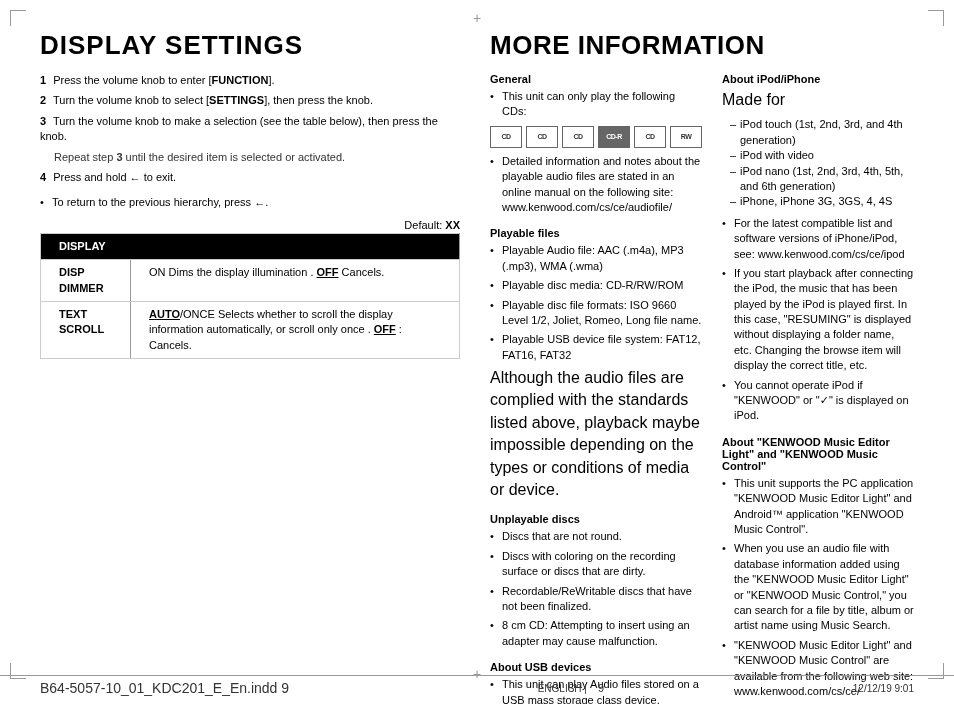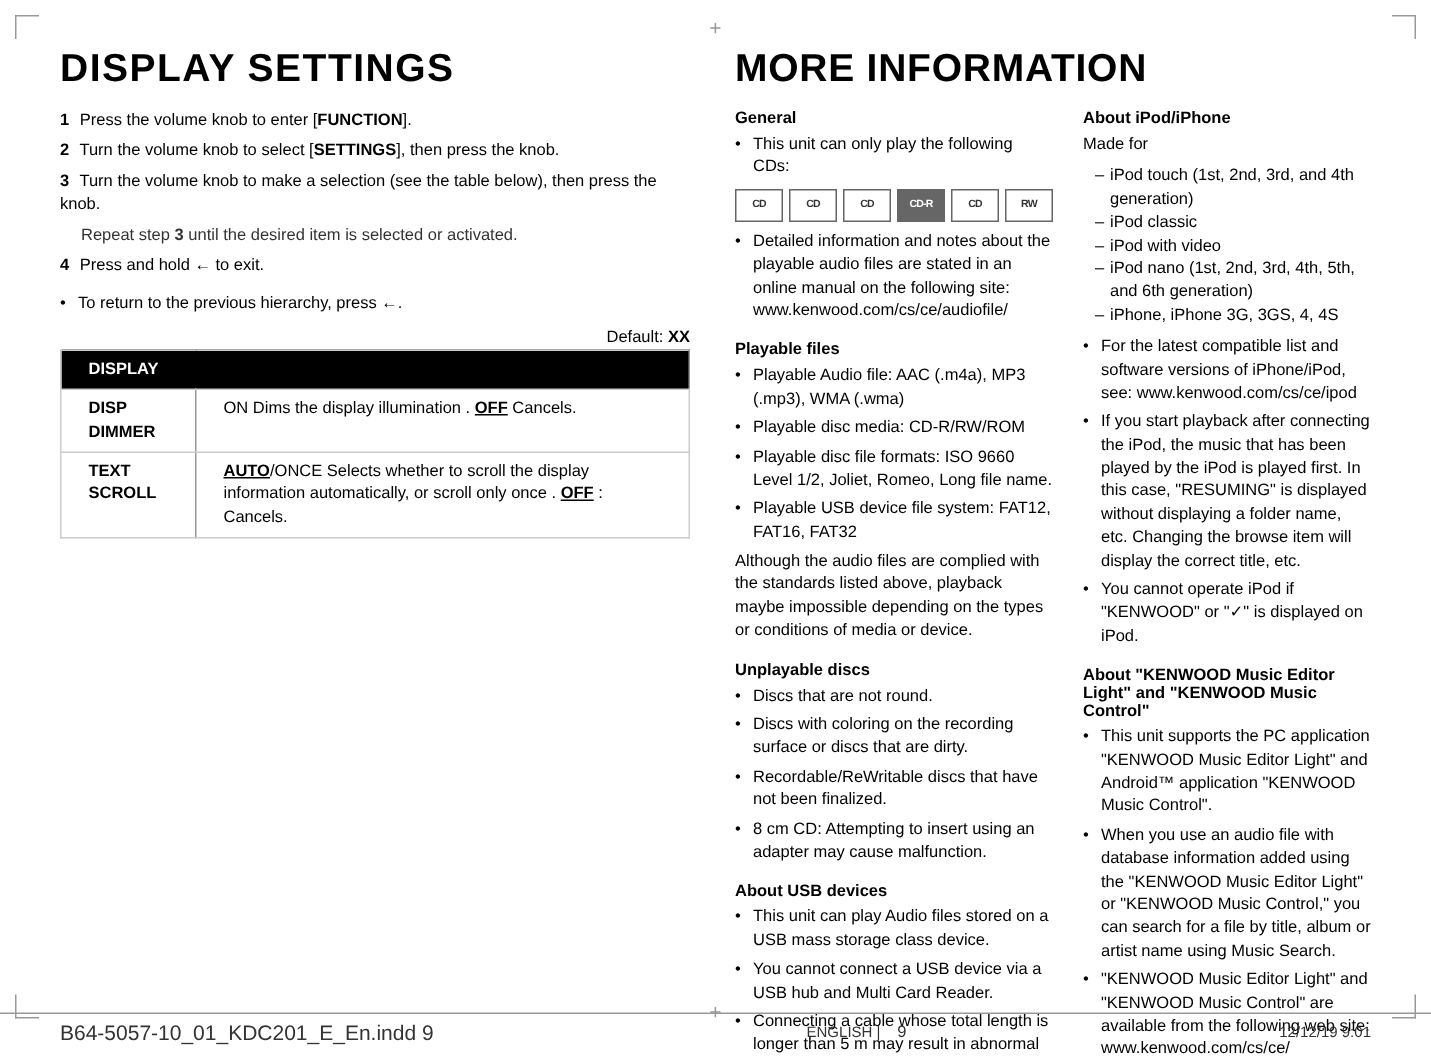--- a/index.html
+++ b/index.html
@@ -199,21 +199,21 @@
       margin-bottom: 12px;
     }
 
     .sub-heading {
       font-weight: 700;
       font-size: 11px;
       margin-bottom: 4px;
     }
 
     .text-block {
-      font-size: 11px;
+      font-size: 16px;
       line-height: 1.4;
       margin-bottom: 6px;
     }
 
     .indent-list {
       list-style: none;
       margin-left: 8px;
     }
     .indent-list li {
       font-size: 11px;
@@ -376,21 +376,20 @@
 
         </div>
 
         <div class="two-col-right">
 
           <div class="sub-section">
             <div class="sub-heading">About iPod/iPhone</div>
             <div class="text-block">Made for</div>
             <ul class="indent-list">
               <li>iPod touch (1st, 2nd, 3rd, and 4th generation)</li>
-              <li>iPod classic</li>
               <li>iPod with video</li>
               <li>iPod nano (1st, 2nd, 3rd, 4th, 5th, and 6th generation)</li>
               <li>iPhone, iPhone 3G, 3GS, 4, 4S</li>
             </ul>
             <div class="bullet-item" style="margin-top:6px;">For the latest compatible list and software versions of iPhone/iPod, see: www.kenwood.com/cs/ce/ipod</div>
             <div class="bullet-item">If you start playback after connecting the iPod, the music that has been played by the iPod is played first. In this case, "RESUMING" is displayed without displaying a folder name, etc. Changing the browse item will display the correct title, etc.</div>
             <div class="bullet-item">You cannot operate iPod if "KENWOOD" or "✓" is displayed on iPod.</div>
           </div>
 
           <div class="sub-section">

